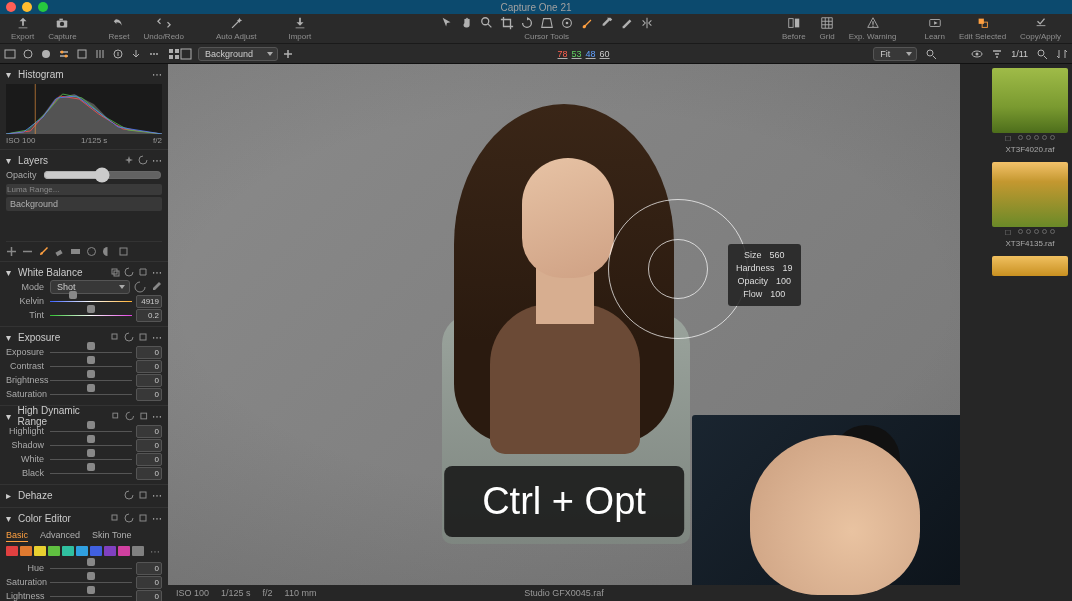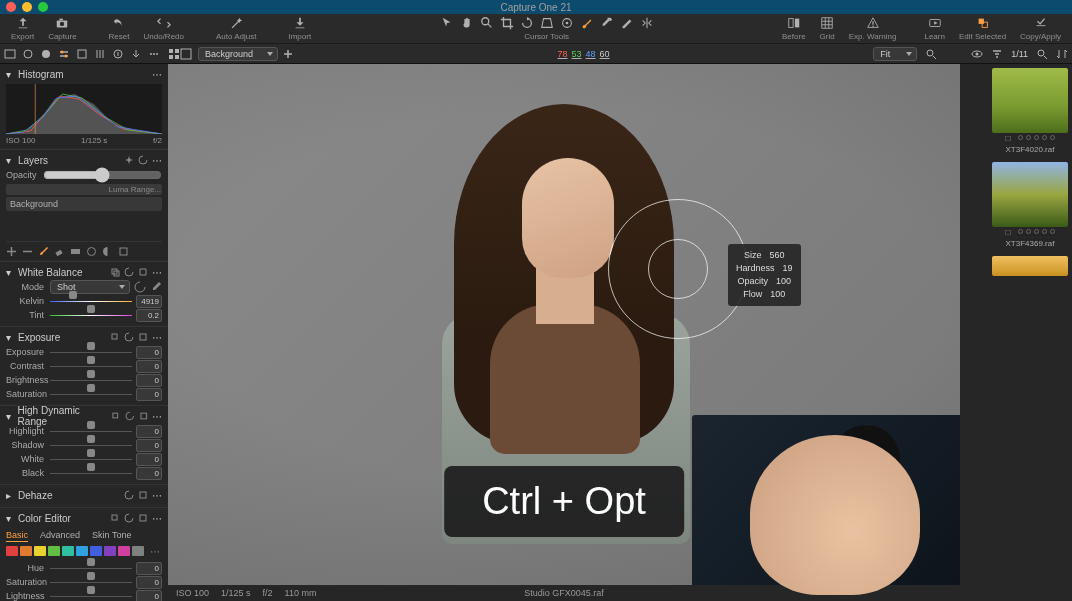--- a/index.html
+++ b/index.html
@@ -38,21 +38,21 @@
 .histogram { height: 50px; position: relative; background: #1a1a1a; margin: 2px 0; }
 .histcanvas { width:100%; height:100%; }
 .hist-info { display:flex; justify-content:space-between; font-size:8px; color:#999; }
 .row { display:flex; align-items:center; height:14px; font-size:9px; }
 .row .rlabel { width: 44px; text-align: right; padding-right: 6px; color:#aaa; }
 .slider { position:relative; flex:1; height:12px; display:flex; align-items:center; }
 .slider-track { height:1px; background:#555; width:100%; position:relative; }
 .slider-thumb { position:absolute; width:8px; height:8px; background:#888; border-radius:2px; top:-4px; transform:translateX(-50%); }
 .valbox { width:26px; height:13px; background:#383838; border:1px solid #555; border-radius:2px; font-size:8px; text-align:right; padding-right:2px; margin-left:4px; line-height:11px; color:#ccc; }
 .layer-item { background:#383838; border-radius:2px; padding:2px 4px; font-size:9px; margin:2px 0; }
-.lumabtn { background:#3a3a3a; border-radius:2px; text-align:right; font-size:8px; color:#888; padding:1px; margin-top:2px; }
+.lumabtn { background:#3a3a3a; border-radius:2px; text-align:left; font-size:8px; color:#888; padding:1px; margin-top:2px; }
 .layertools { display:flex; gap:5px; margin-top:4px; padding-top:4px; border-top:1px solid #333; }
 .lticon { width:11px; height:11px; fill:#888; }
 .lticon.on { fill:#ffa040; }
 .subtabs { display:flex; gap:12px; font-size:9px; margin:4px 0; }
 .subtabs .on { color:#ffa040; border-bottom:1px solid #ffa040; padding-bottom:1px; }
 .swatches { display:flex; gap:2px; margin:2px 0 4px; }
 .swatch { width:12px; height:10px; border-radius:1px; }
 .viewer { flex:1; background:#333; position:relative; overflow:hidden; display:flex; flex-direction:column; }
 .canvas { flex:1; position:relative; background: linear-gradient(135deg, #8a8a8a, #787878); }
 .subject-blur { position:absolute; inset:0; background: radial-gradient(120% 90% at 50% 45%, rgba(0,0,0,0) 40%, rgba(60,60,60,0.35) 100%); }
@@ -726,29 +726,29 @@
       <span style="font-size:7px;color:#888;margin-right:4px">☐</span>
       <div class="tdot"></div>
             <div class="tdot"></div>
             <div class="tdot"></div>
             <div class="tdot"></div>
             <div class="tdot"></div>
     </div>
     <div class="thumb-name">XT3F4020.raf</div>
         </div>
         <div class="thumb">
-          <div class="thumb-img" style="background:linear-gradient(180deg,#8fb4e4 0%,#9aa640 50%,#3a5a18 100%)"></div>
+          <div class="thumb-img" style="background:linear-gradient(180deg,#f4c26a 0%,#c49830 30%,#6a8a28 100%)"></div>
     <div class="thumb-meta">
       <span style="font-size:7px;color:#888;margin-right:4px">☐</span>
       <div class="tdot"></div>
             <div class="tdot"></div>
             <div class="tdot"></div>
             <div class="tdot"></div>
             <div class="tdot"></div>
     </div>
-    <div class="thumb-name">XT3F4369.raf</div>
+    <div class="thumb-name">XT3F4135.raf</div>
         </div>
         <div class="thumb">
           <div class="thumb-img" style="height:20px;background:linear-gradient(180deg,#f0c060,#c89020)"></div>
         </div>
       </div>
   </div>
 </div>
 
 </body></html>

